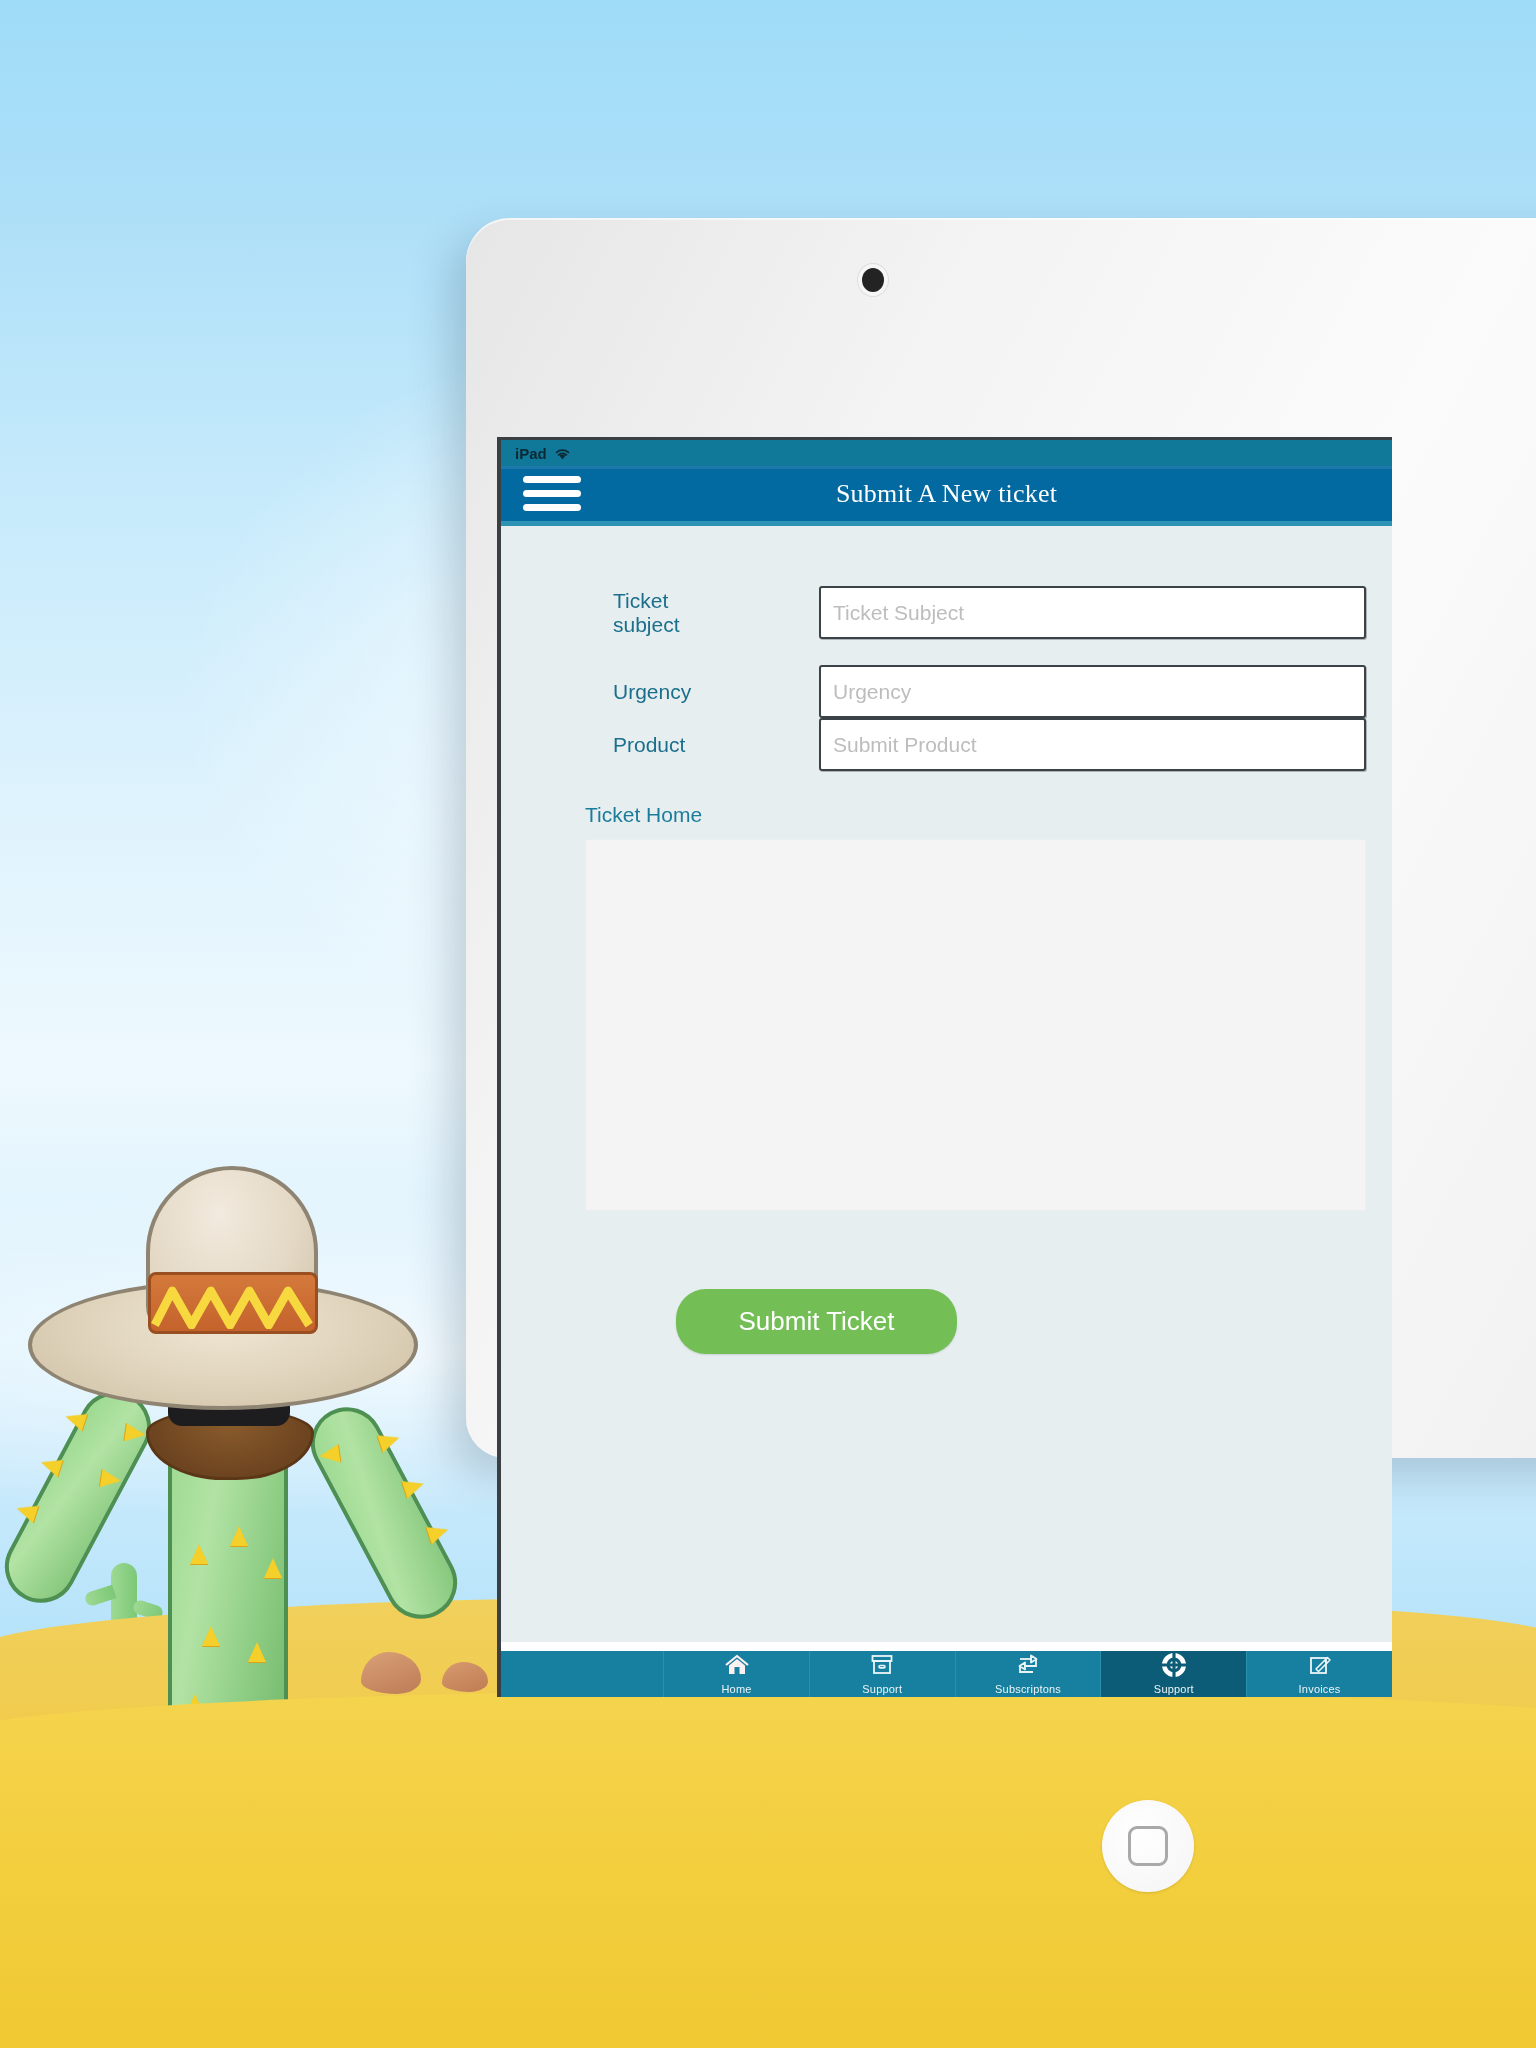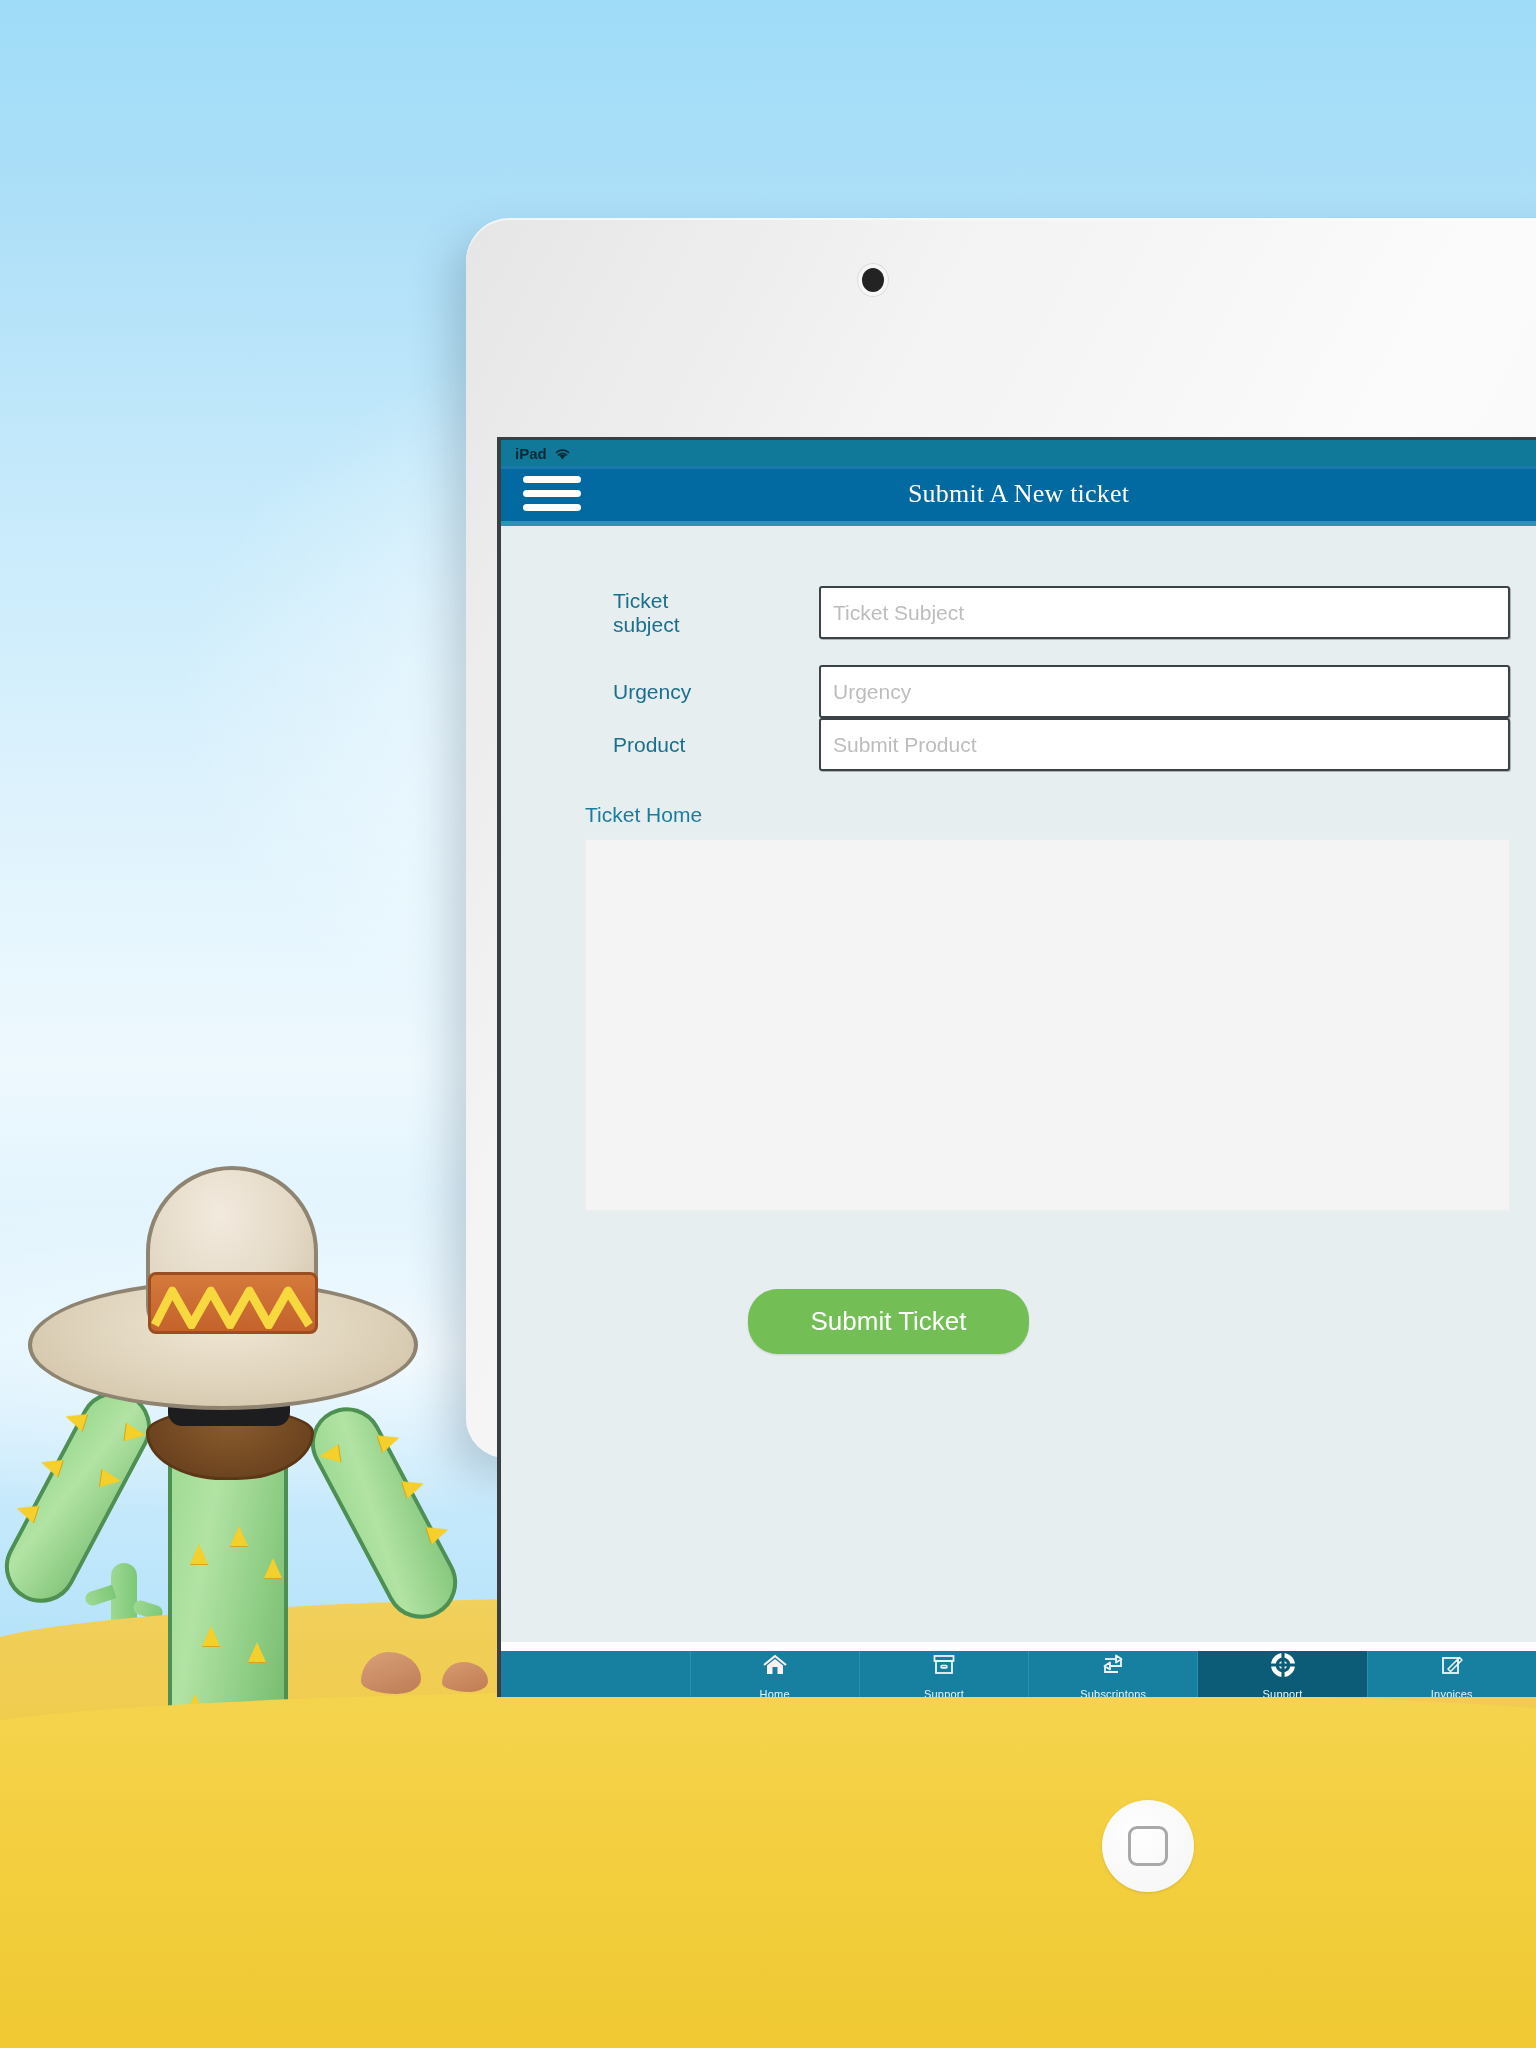--- a/index.html
+++ b/index.html
@@ -122,21 +122,21 @@
     background:radial-gradient(circle at 40% 34%, #ffffff, #f4f4f4);
     border-radius:50%; box-shadow:0 1px 3px rgba(0,0,0,.12);
   }
   .ipad-home i {
     position:absolute; left:26px; top:26px; width:40px; height:40px;
     border:3px solid #a9a9a9; border-radius:9px; display:block;
   }
 
   
   .screen {
-    position:absolute; left:497px; top:437px; width:1039px; height:1260px;
+    position:absolute; left:497px; top:437px; width:895px; height:1260px;
     background:#e7eef0; overflow:hidden;
     border-left:4px solid #3a3f44; border-top:3px solid #3a3f44;
   }
 
   
   .statusbar {
     height:26px; background:#10799a; color:#0c2a35;
     display:flex; align-items:center; position:relative;
     font-size:15px; font-weight:bold; padding:0 14px;
   }
@@ -189,21 +189,21 @@
     font-size:26px; padding:17px 62px; border:none; border-radius:30px;
     cursor:pointer; box-shadow:0 1px 2px rgba(0,0,0,.12);
   }
 
   
   .tabbar {
     position:absolute; left:0; bottom:0; width:100%; height:58px;
     background:#177f9f; display:flex; border-top:9px solid #ffffff;
   }
   .tab {
-    flex:1; display:flex; flex-direction:column; align-items:center; justify-content:space-between;
+    flex:1; display:flex; flex-direction:column; align-items:center; justify-content:flex-start;
     gap:6px; color:#eaf5f8; border-right:1px solid #2a90ad; cursor:pointer;
   }
   .tab:last-child { border-right:none; }
   .tab.active { background:#0d5c77; }
   .tab .tab-label { font-size:11px; letter-spacing:.2px; }
   .tab .tab-icon { height:26px; display:flex; align-items:flex-end; }
   .tab-spacer { flex:1.12; border-right:1px solid #2a90ad; }
 </style>
 </head>
 <body>

